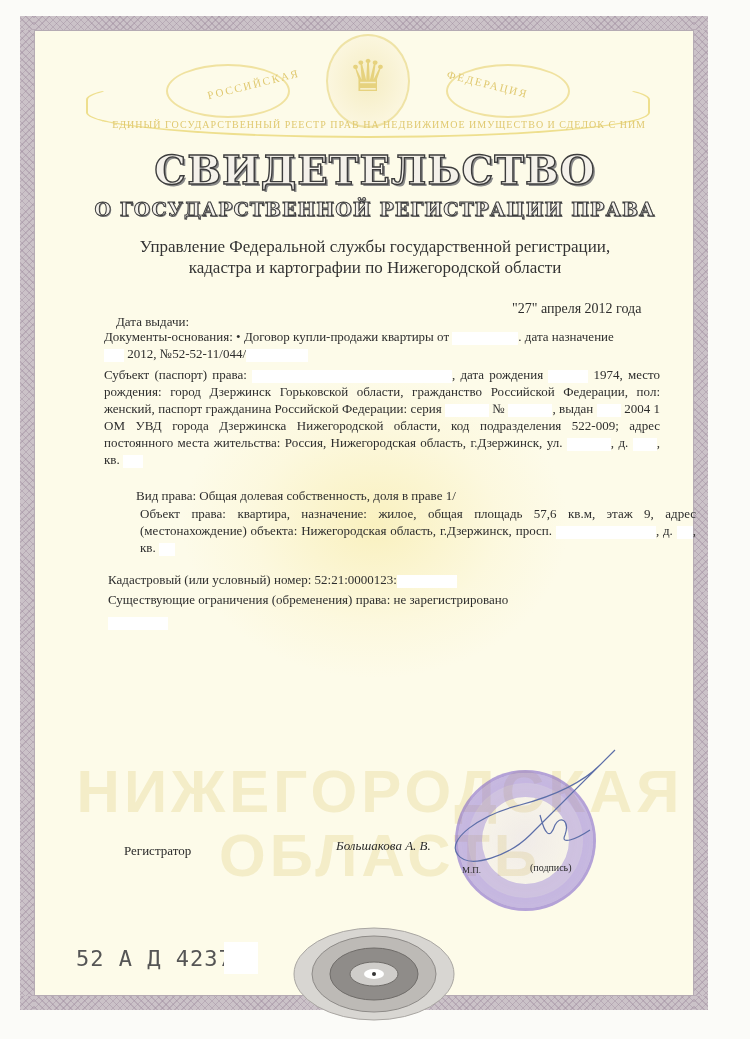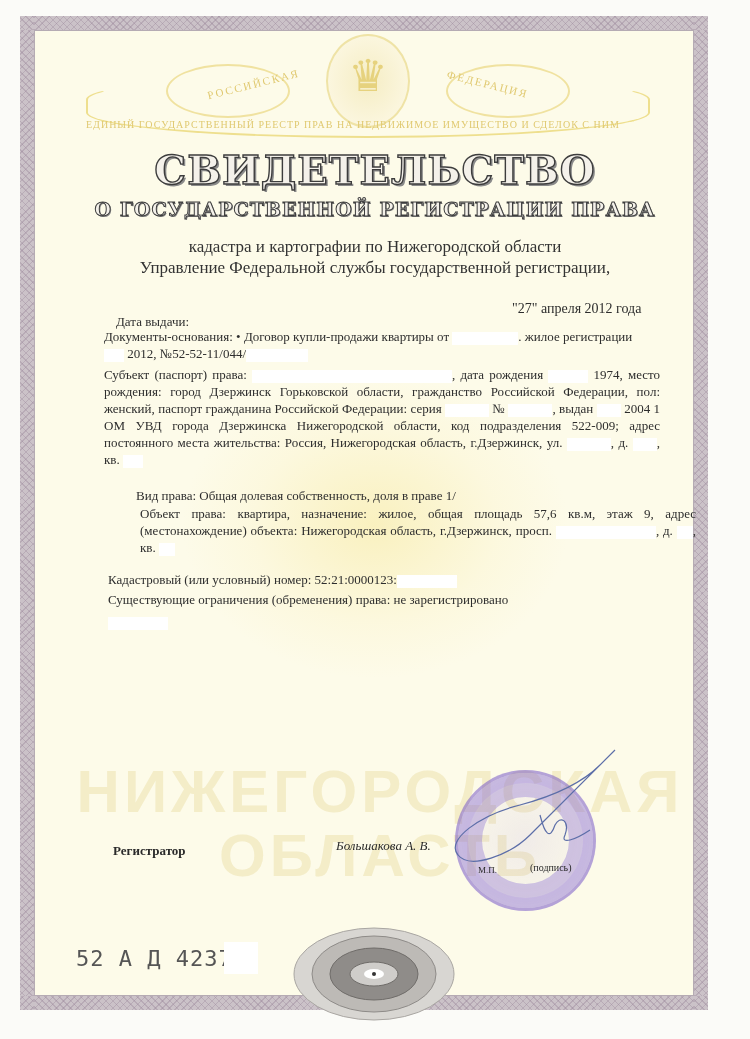--- a/index.html
+++ b/index.html
@@ -35,21 +35,21 @@
   
   .banner {
     left:86px; top:34px; width:560px; height:110px;
   }
   .ribbon {
     position:absolute; left:0; top:40px; width:560px; height:60px;
     border:2px solid #eedf8e; border-radius:50% / 40%;
     border-top-color:transparent;
   }
   .ribbon-text {
-    position:absolute; left:0; width:560px; top:85px; text-align:left;
+    position:absolute; left:0; width:560px; top:85px; text-align:right;
     font-size:10px; letter-spacing:1px; color:#e0c970; font-family:"Liberation Serif", serif;
   }
   .ribbon-left, .ribbon-right {
     position:absolute; top:44px; font-size:11px; letter-spacing:2px; color:#e0c970;
   }
   .ribbon-left { left:120px; transform:rotate(-14deg); }
   .ribbon-right { left:360px; transform:rotate(14deg); }
   .eagle {
     position:absolute; left:240px; top:0; width:80px; height:90px;
     border:2px solid #efe3a6; border-radius:50%;
@@ -105,23 +105,23 @@
   .row-date-label { left:116px; top:313px; }
   .row-date-value { left:512px; top:300px; font-size:14px; }
   .row-docs { left:104px; top:328px; width:556px; }
   .row-subject { left:104px; top:366px; width:556px; text-align:justify; }
   .row-right { left:104px; top:487px; width:556px;margin-left:32px; }
   .row-object { left:104px; top:505px; width:556px; text-align:justify;margin-left:36px; }
   .row-cadastre { left:108px; top:571px; }
   .row-limits { left:108px; top:591px; }
   .row-record { left:108px; top:613px; width:560px; }
 
-  .registrar-label { left:113px; top:843px; font-weight:bold; font-size:13px; }
+  .registrar-label { left:124px; top:843px; font-weight:normal; font-size:13px; }
   .registrar-name { left:336px; top:838px; font-size:13px;font-style:italic; }
-  .mp { left:478px; top:865px; font-size:9px;text-align:center; }
+  .mp { left:462px; top:865px; font-size:9px;text-align:center; }
   .podpis { left:530px; top:862px; font-size:10px; }
 
   .stamp {
     left:455px; top:770px; width:135px; height:135px; border-radius:50%;
     border:3px solid rgba(120,90,200,0.55);
     box-shadow: inset 0 0 0 10px rgba(150,120,220,0.18), inset 0 0 0 22px rgba(255,255,255,0), inset 0 0 0 24px rgba(130,100,210,0.35);
     background:radial-gradient(circle, rgba(170,150,230,0.15) 0%, rgba(170,150,230,0.05) 60%, rgba(0,0,0,0) 70%);
   }
   .signature { left:440px; top:745px; width:180px; height:130px; }
 
@@ -149,37 +149,37 @@
   <div class="ribbon-right">ФЕДЕРАЦИЯ</div>
   <div class="eagle">
     <div class="eagle-glyph">♛</div>
   </div>
   <div class="ribbon-text">ЕДИНЫЙ ГОСУДАРСТВЕННЫЙ РЕЕСТР ПРАВ НА НЕДВИЖИМОЕ ИМУЩЕСТВО И СДЕЛОК С НИМ</div>
 </div>
 
 <div class="abs title">СВИДЕТЕЛЬСТВО</div>
 <div class="abs subtitle">О ГОСУДАРСТВЕННОЙ РЕГИСТРАЦИИ ПРАВА</div>
 <div class="abs agency">
+  <div>Управление Федеральной службы государственной регистрации,</div>
   <div>кадастра и картографии по Нижегородской области</div>
-  <div>Управление Федеральной службы государственной регистрации,</div>
 </div>
 
 <div class="abs wm-eagle"></div>
 <div class="abs wm-region">
   <div>НИЖЕГОРОДСКАЯ</div>
   <div>ОБЛАСТЬ</div>
 </div>
 
 <div class="abs txt b row-date-label">Дата выдачи:</div>
 <div class="abs txt row-date-value">"27" апреля 2012 года</div>
 
 <div class="abs txt row-docs">
   <span class="b">Документы-основания:</span>
   <span>• Договор купли-продажи квартиры от</span>
-  <span class="redact" style="width:66px"></span><span>. жилое регистрации</span><br>
+  <span class="redact" style="width:66px"></span><span>. дата назначение</span><br>
   <span class="redact" style="width:20px"></span>
   <span>2012, №52-52-11/044/</span><span class="redact" style="width:62px"></span>
 </div>
 
 <div class="abs txt row-subject">
   <span class="b">Субъект (паспорт) права:</span>
   <span class="redact" style="width:200px"></span><span>, дата рождения</span>
   <span class="redact" style="width:40px"></span>
   <span>1974,</span>
   <span>место рождения: город Дзержинск Горьковской области, гражданство Российской Федерации, пол: женский, паспорт гражданина Российской Федерации: серия</span>

